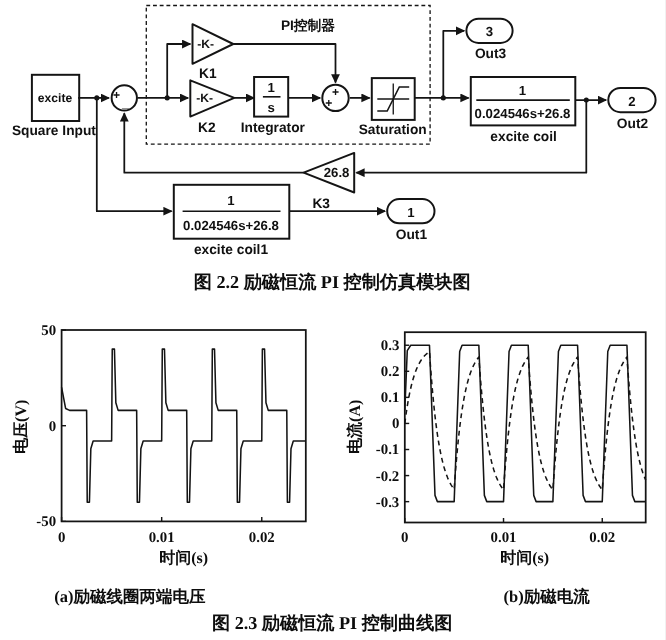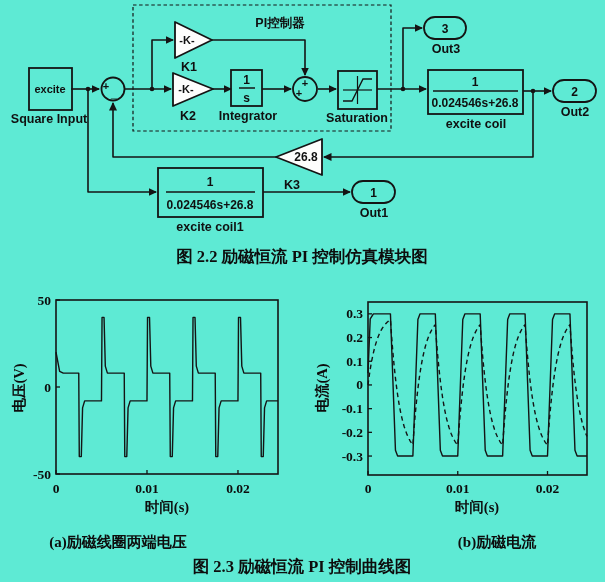--- a/index.html
+++ b/index.html
@@ -1,16 +1,16 @@
 <!DOCTYPE html>
 <html><head>
 <meta charset="utf-8">
 <style>
   html,body{margin:0;padding:0;background:#e8e8e8;}
-  .page{position:relative;width:605px;height:582px;background:#5eead4;margin:0 auto;
+  .page{position:relative;width:605px;height:582px;background:#ffffff;margin:0 auto;
         font-family:"Liberation Sans","DejaVu Sans",sans-serif;}
   svg{display:block;}
   .blk{fill:none;stroke:#141414;stroke-width:1.8;}
   .blk-thin{fill:none;stroke:#141414;stroke-width:1.4;}
   .wire{fill:none;stroke:#141414;stroke-width:1.6;stroke-linejoin:round;}
   .gain{fill:#fdfdfc;stroke:#141414;stroke-width:1.8;stroke-linejoin:round;}
   .dashbox{fill:none;stroke:#141414;stroke-width:1.2;stroke-dasharray:3.5 2.6;}
   .dot{fill:#141414;stroke:none;}
   .btxt{font-family:"Liberation Sans","DejaVu Sans",sans-serif;font-size:12px;font-weight:700;fill:#101010;}
   .btxt-sm{font-family:"Liberation Sans","DejaVu Sans",sans-serif;font-size:11px;font-weight:700;fill:#101010;}

